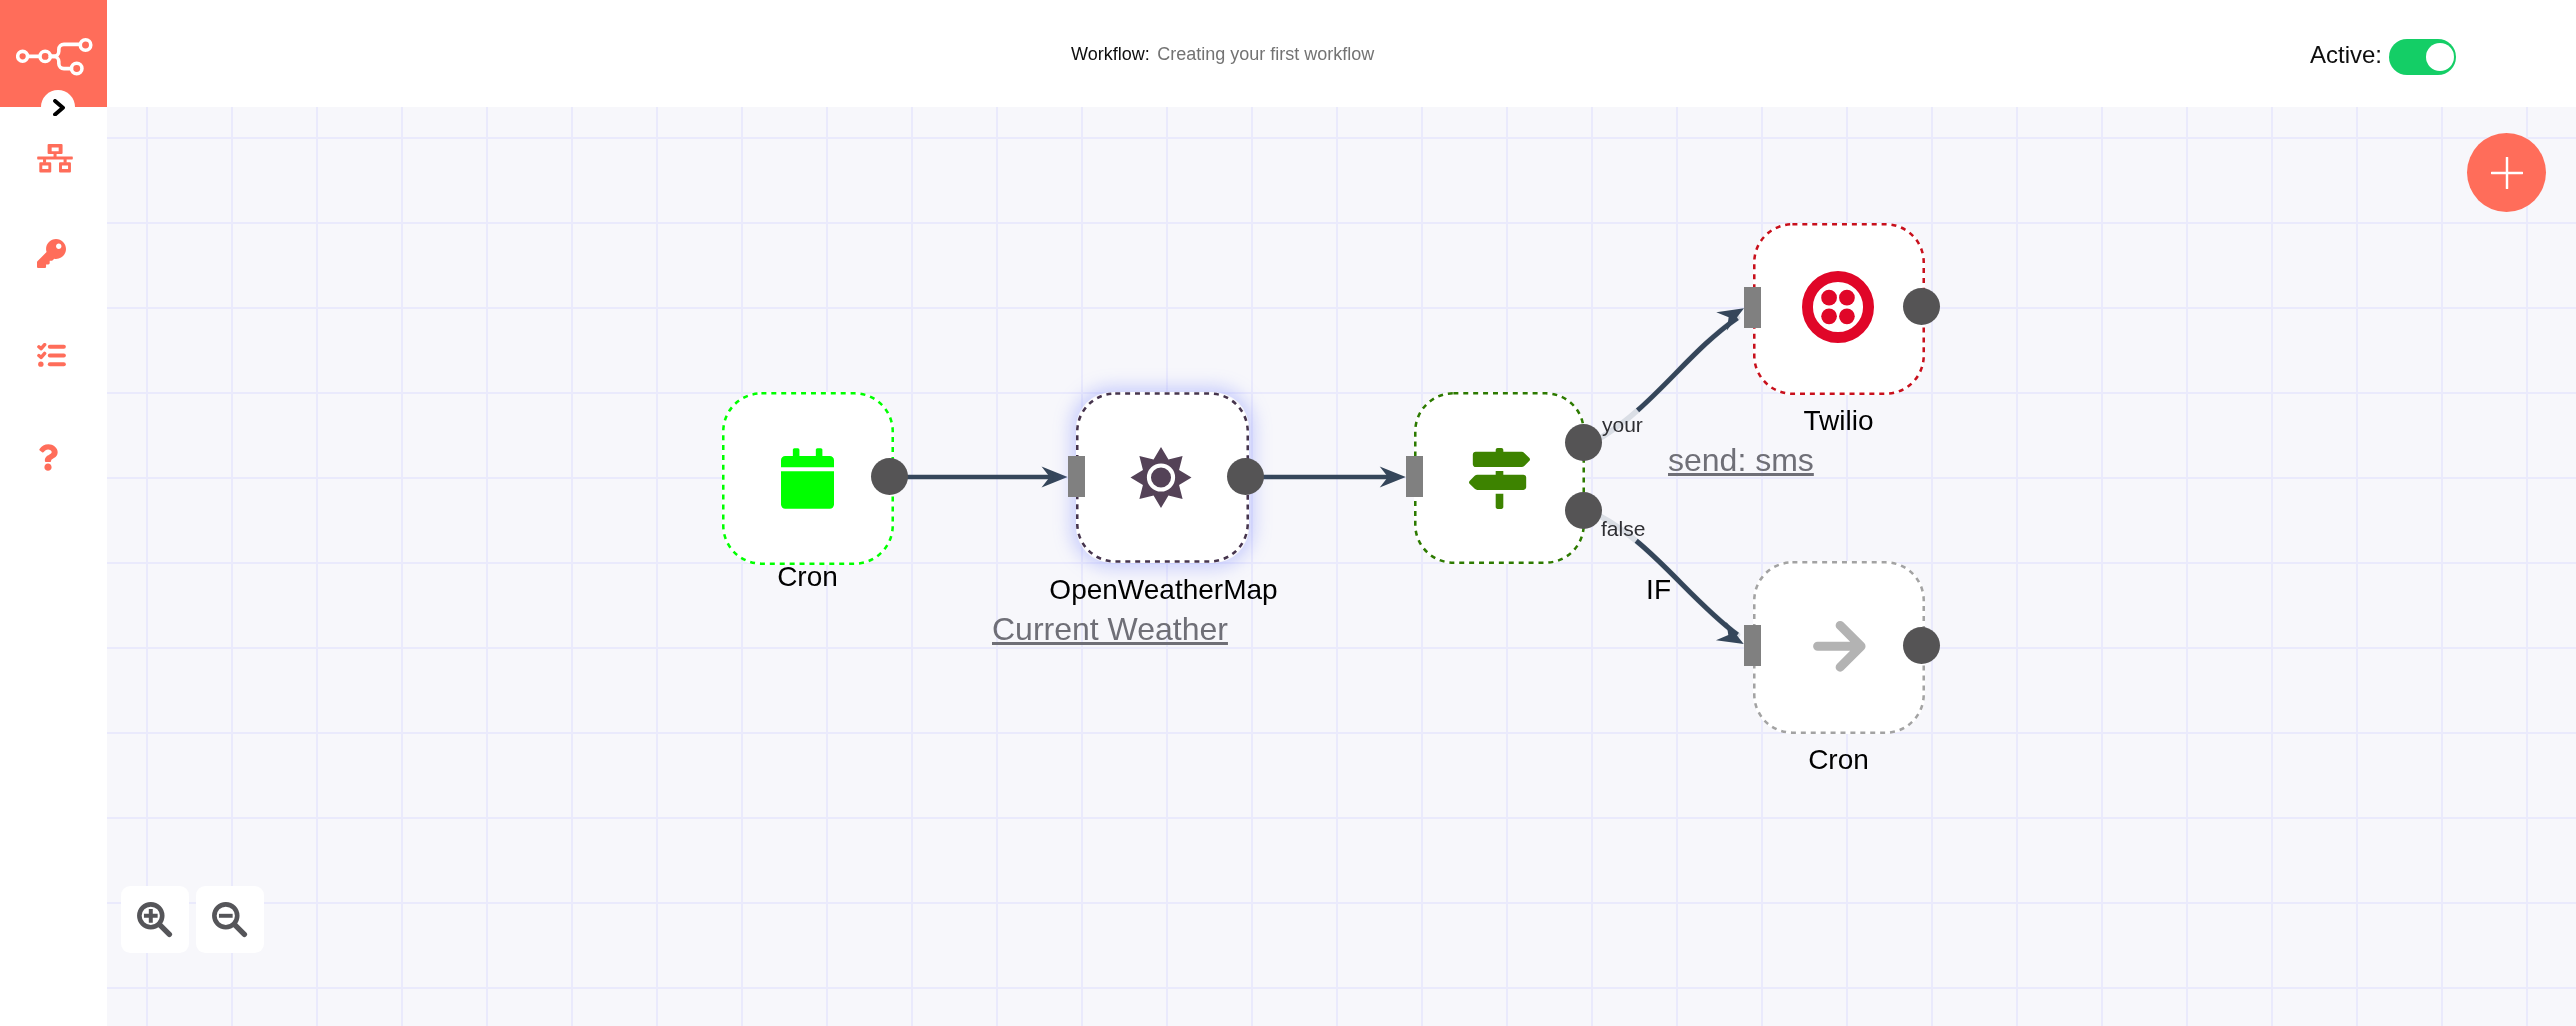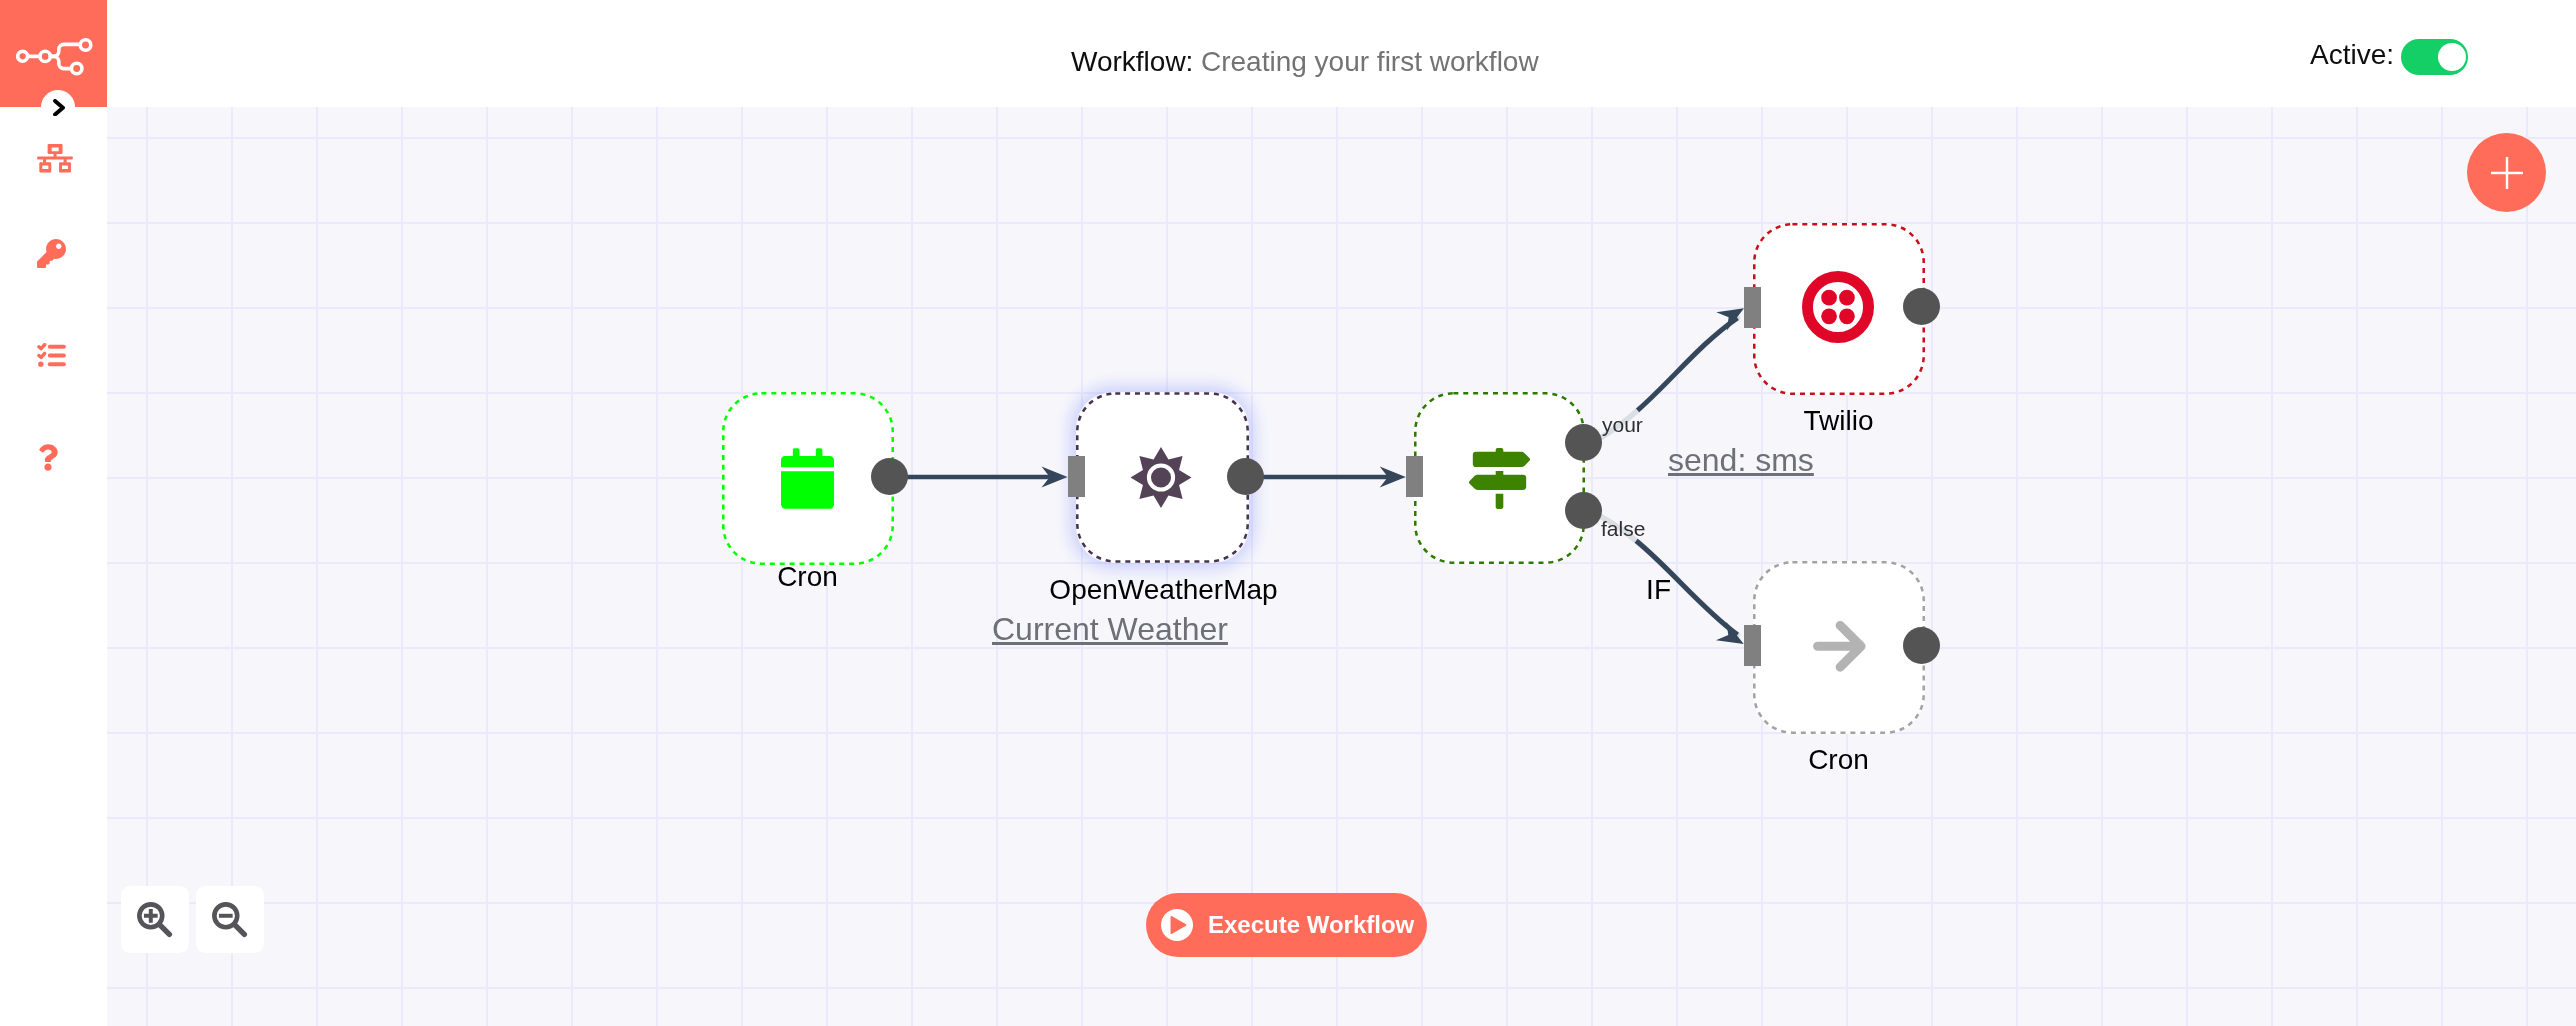--- a/index.html
+++ b/index.html
@@ -5,25 +5,25 @@
   html,body{margin:0;padding:0;}
   body{width:2576px;height:1027px;overflow:hidden;background:#ffffff;
        font-family:"Liberation Sans",sans-serif;}
   .nlabel,.nsub,.eplabel,#wf-title,#active-label,#exec .txt{transform:translateZ(0);}
   #app{position:relative;width:2576px;height:1027px;overflow:hidden;background:#fff;transform:translateZ(0);}
 
   
   #header{position:absolute;left:0;top:0;width:2576px;height:107px;background:#fff;z-index:30;}
   #wf-title{position:absolute;left:1071px;top:33px;height:42px;
             display:flex;align-items:center;
-            font-size:28px;color:#000;white-space:nowrap;margin-top:8px;}
+            font-size:18px;color:#000;white-space:nowrap;}
   #wf-title .lbl{color:#0e0e0e;}
   #wf-title .name{color:#737373;margin-left:7.6px;}
   #active-box{position:absolute;left:2310px;top:34px;height:42px;display:flex;align-items:center;}
-  #active-label{font-size:28px;color:#0e0e0e;margin-right:8px;}
+  #active-label{font-size:24px;color:#0e0e0e;margin-right:8px;}
   .switch{position:relative;width:67px;height:36px;border-radius:18.6px;background:#14ce66;margin-left:-1.3px;margin-top:3.4px;}
   .switch .knob{position:absolute;top:4.2px;left:37px;width:28px;height:28px;border-radius:50%;background:#fff;}
 
   
   #sidebar{position:absolute;left:0;top:0;width:107px;height:1027px;background:#fff;z-index:40;}
   #logo-tile{position:absolute;left:0;top:0;width:107px;height:107px;background:#ff6d5a;}
   #logo-tile svg{position:absolute;left:15.6px;top:37px;}
   #collapse-btn{position:absolute;left:41px;top:90px;width:34px;height:34px;border-radius:50%;
                 background:#fff;z-index:5;}
   #collapse-btn svg{position:absolute;left:11.7px;top:9px;}
@@ -189,27 +189,20 @@
         </svg>
     </div>
     <div class="zbtn" style="left:89px;top:779px;">
       <svg width="37" height="37" viewBox="0 0 44 44" style="left:16px;top:16px;">
           <circle cx="16.4" cy="16.4" r="13.6" fill="none" stroke="#555559" stroke-width="5.5"></circle>
           <path d="M26.6 26.6L38.5 38.5" stroke="#555559" stroke-width="6.4" stroke-linecap="round"></path>
           <path d="M8.25 16.4h16.3" stroke="#555559" stroke-width="4.7" stroke-linecap="butt"></path>
         </svg>
     </div>
 
-    <div id="exec" style="left:1039px;top:786px;">
-      <svg width="32" height="32" viewBox="0 0 24 24">
-          <circle cx="12" cy="12" r="12" fill="#fff"></circle>
-          <path d="M7.7 5.8 L18.5 12 L7.7 18.2 Z" fill="#ff6d5a" stroke="#ff6d5a" stroke-width="1.1" stroke-linejoin="round"></path>
-        </svg>
-      <span class="txt">Execute Workflow</span>
-    </div>
 
     <div id="plus" style="left:2360px;top:26px;">
       <svg width="32" height="32" viewBox="0 0 38 38">
           <path d="M19 0.8v36.4M0.8 19h36.4" stroke="#fff" stroke-width="2.9" stroke-linecap="round"></path>
         </svg>
     </div>
   </div>
 
   <div id="sidebar">
     <div id="logo-tile">

